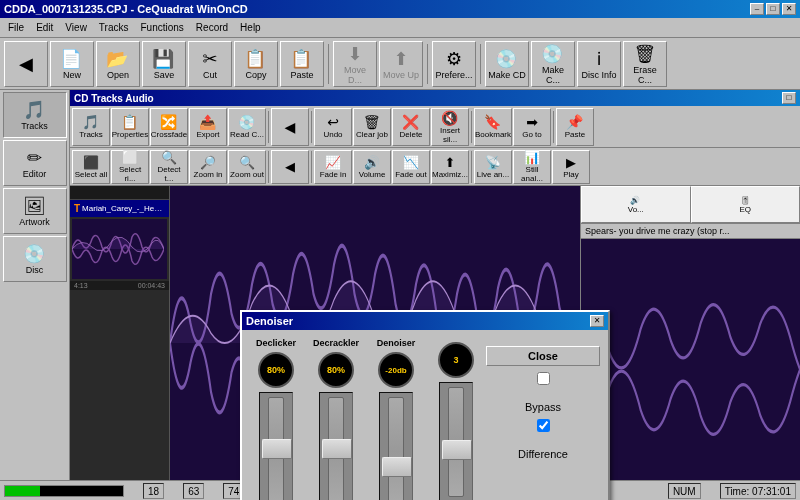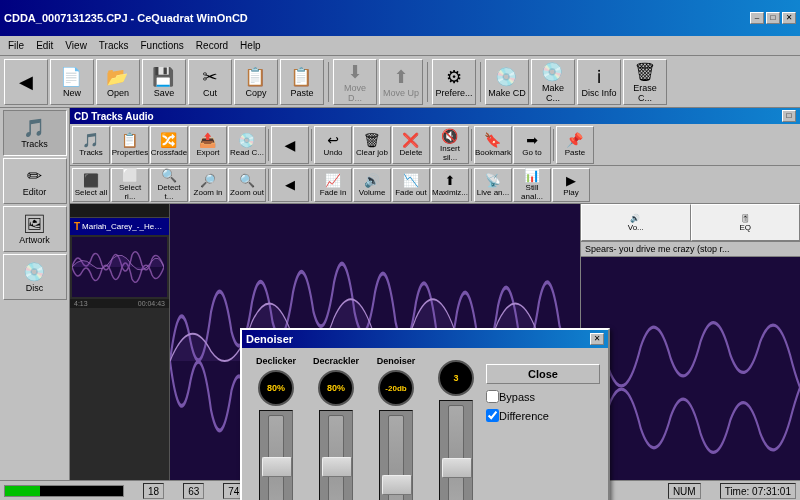--- a/index.html
+++ b/index.html
@@ -2,21 +2,21 @@
 <html><head>
   <meta charset="utf-8">
   <style>
     * { margin: 0; padding: 0; box-sizing: border-box; }
     body { width: 800px; height: 500px; overflow: hidden; font-family: 'MS Sans Serif', Arial, sans-serif; font-size: 11px; background: #c0c0c0; }
 
     
     .title-bar {
       background: linear-gradient(to right, #000080, #1084d0);
       color: white;
-      padding: 18px 4px;
+      padding: 0 4px;
       display: flex;
       align-items: center;
       justify-content: space-between;
       height: 18px;
       font-size: 11px;
       font-weight: bold;
     }
     .title-bar-buttons { display: flex; gap: 2px; }
     .title-btn {
       width: 14px; height: 12px;
@@ -274,21 +274,21 @@
       gap: 4px;
     }
     .dialog-controls {
       width: 120px;
       display: flex;
       flex-direction: column;
       gap: 6px;
       padding-top: 8px;
     }
     .checkbox-row {
-      display: flex; align-items: center; gap: 0; font-size: 11px;
+      display: flex; align-items: center; gap: 16px; font-size: 11px; flex-direction: column;
     }
     .checkbox-row input { cursor: pointer; }
     .dialog-btn {
       width: 100%; padding: 3px 6px;
       border: 1px solid; border-color: #ffffff #808080 #808080 #ffffff;
       background: #c0c0c0; cursor: pointer; font-size: 11px; text-align: center; font-weight: bold;
     }
 
     
     .knob-section {

